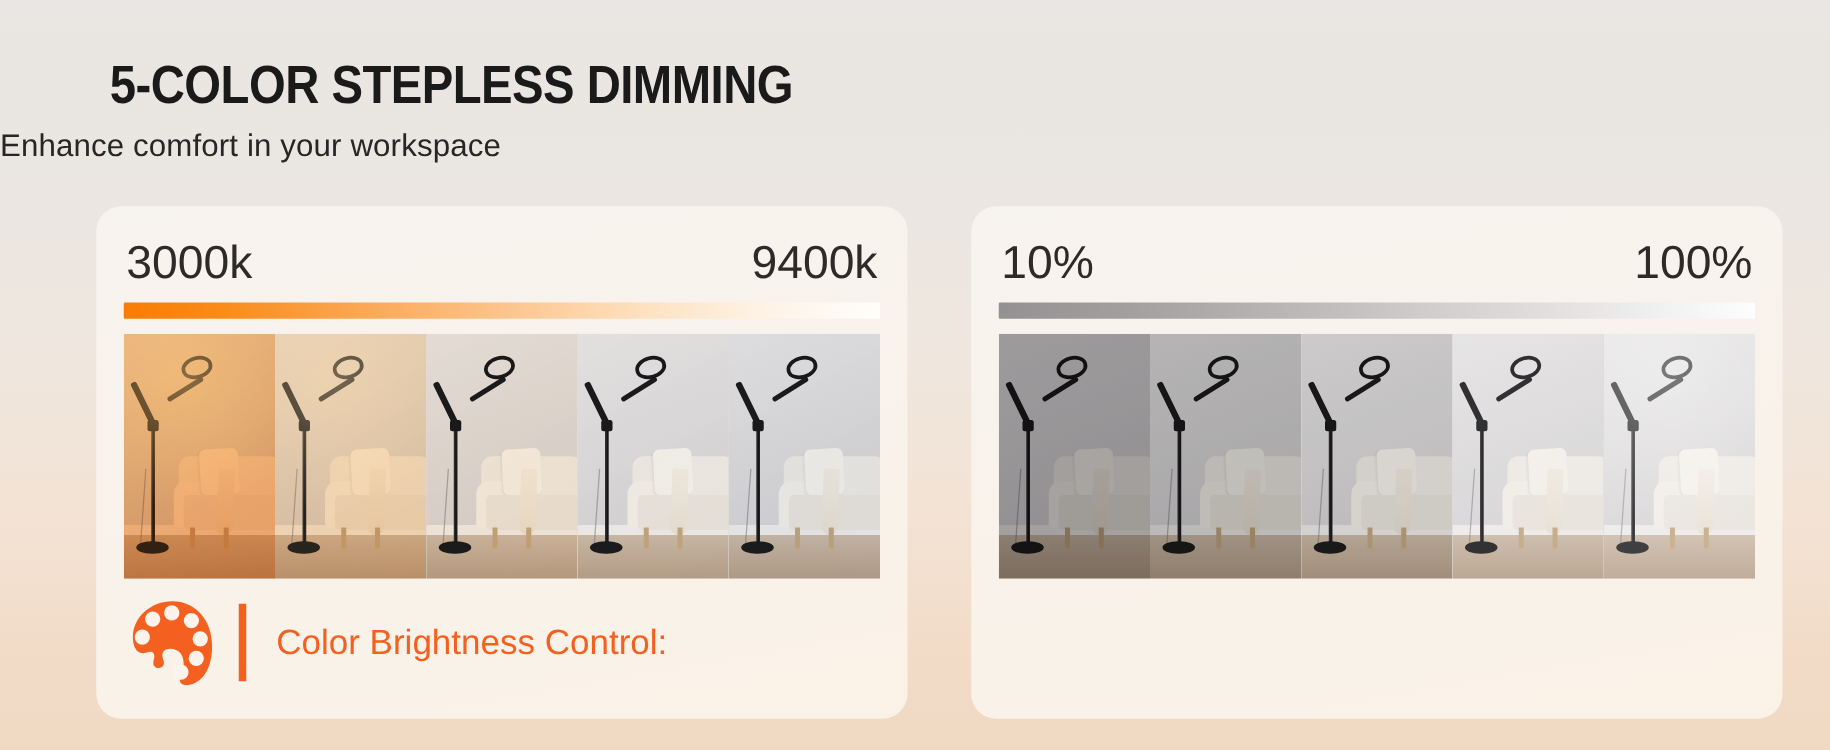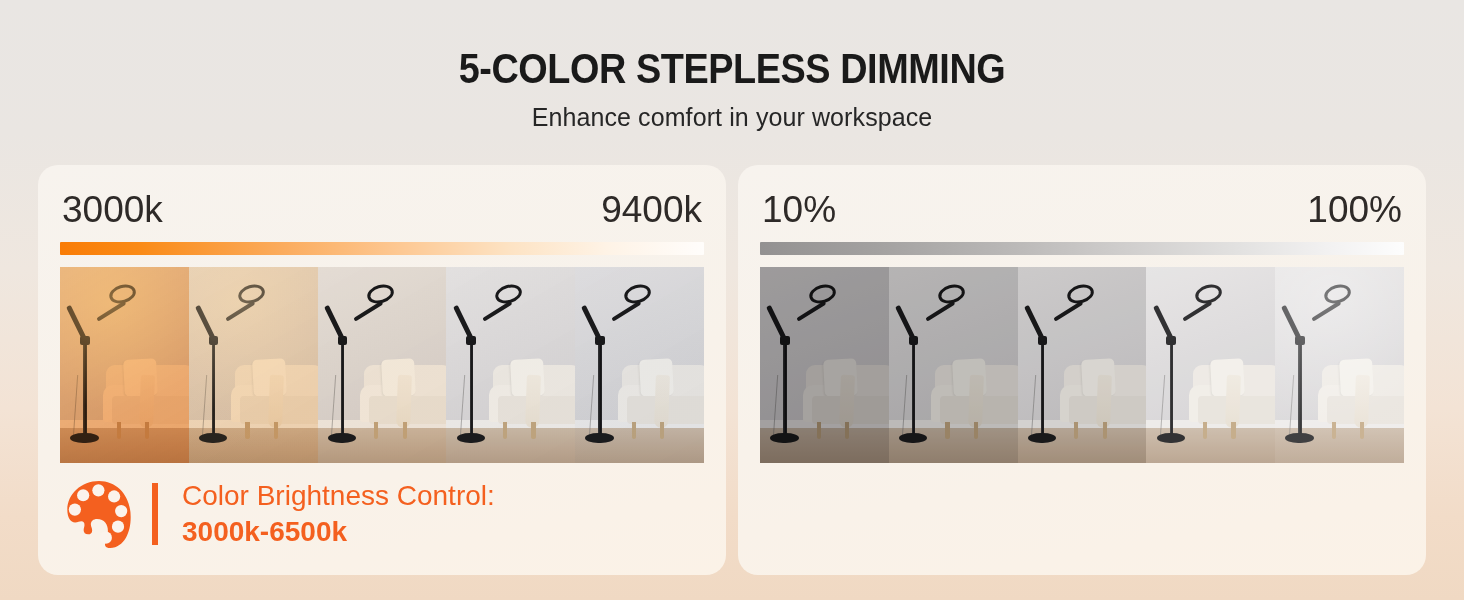--- a/index.html
+++ b/index.html
@@ -14,21 +14,21 @@
                 #eae6e2 22%,
                 #efe7df 45%,
                 #f3e3d5 68%,
                 #f2dcc8 86%,
                 #f0d9c3 100%);
   }
 
   .page { position: relative; width: 1464px; height: 600px; }
 
   
-  .header { text-align: center; padding-top: 46px; }
+  .header { padding-top: 46px; }
 
   .title {
     font-family: "Liberation Sans Narrow", "Liberation Sans", sans-serif;
     font-size: 43px;
     font-weight: bold;
     letter-spacing: -0.5px;
     color: #1a1a1a;
     transform: scaleX(0.88);
     line-height: 1.05;
   }
@@ -50,20 +50,21 @@
     display: flex;
     gap: 12px;
   }
 
   .card {
     flex: 1 1 0;
     border-radius: 20px;
     background: linear-gradient(170deg, #f7f3ee 0%, #f8f2ea 55%, #fbf2e7 100%);
     padding: 24px 22px 0 22px;
     position: relative;
+    margin-left: 39px;
   }
 
   
   .scale-row {
     display: flex;
     justify-content: space-between;
     align-items: baseline;
     padding: 0 2px;
   }
   .scale-label {
@@ -346,21 +347,20 @@
             <circle cx="50.2" cy="29.6" r="5.0" fill="#fbf3ec"></circle>
             <circle cx="47.6" cy="42.4" r="5.0" fill="#fbf3ec"></circle>
             <circle cx="37.6" cy="51.4" r="5.0" fill="#fbf3ec"></circle>
             <circle cx="19.0" cy="16.6" r="5.0" fill="#fbf3ec"></circle>
             <circle cx="12.2" cy="28.4" r="5.0" fill="#fbf3ec"></circle>
           </svg>
         </span>
         <span class="divider"></span>
         <span class="cap-text">
           <div class="cap-line1">Color Brightness Control:</div>
-          <div class="cap-line2">3000k-6500k</div>
         </span>
       </div>
     </div>
 
     <div class="card">
 
       <div class="scale-row">
         <span class="scale-label">10%</span>
         <span class="scale-label">100%</span>
       </div>

